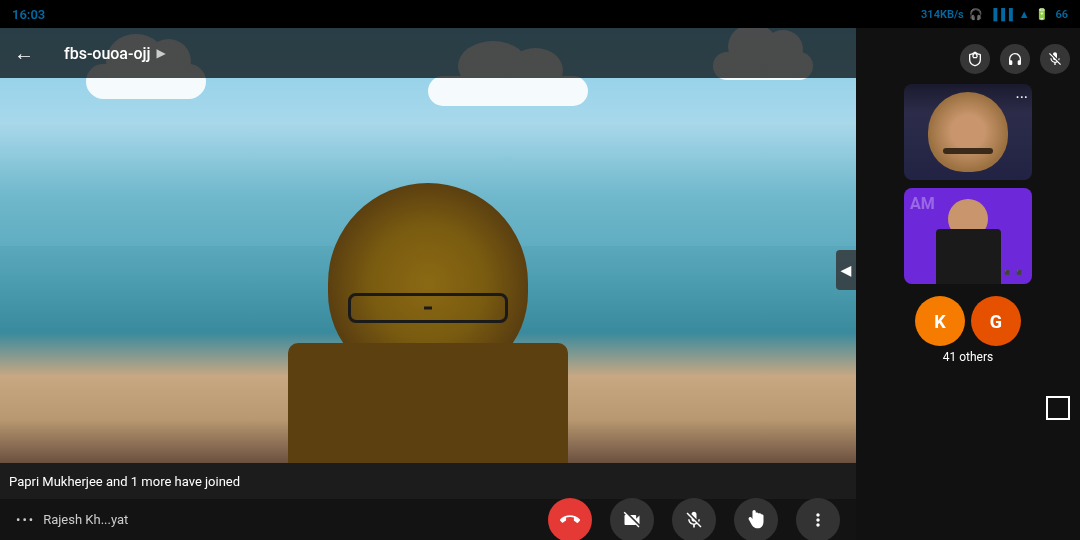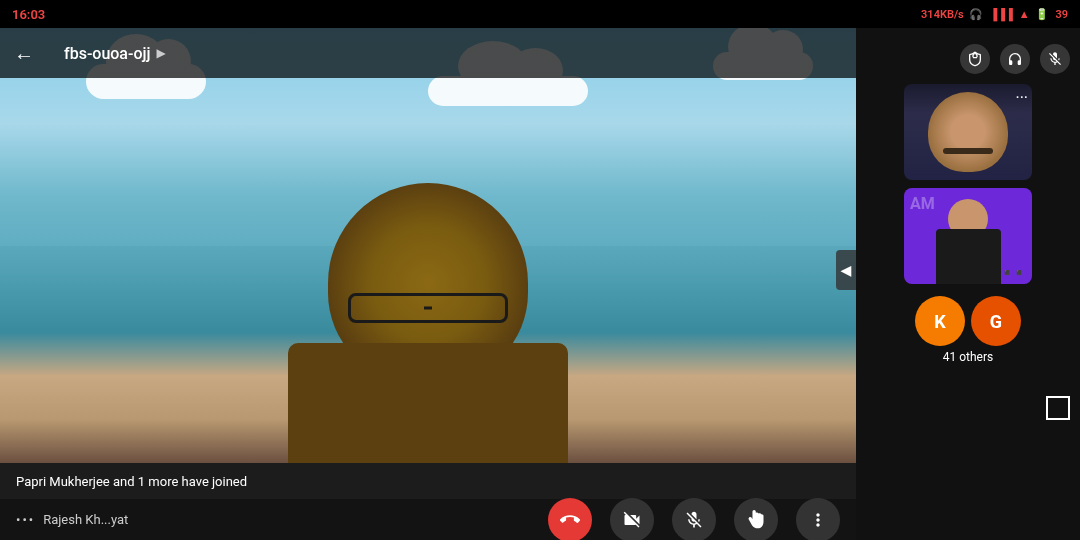--- a/index.html
+++ b/index.html
@@ -16,21 +16,21 @@
     .status-bar {
       position: absolute;
       top: 0; left: 0; right: 0;
       height: 28px;
       background: #000;
       display: flex;
       align-items: center;
       justify-content: space-between;
       padding: 0 12px;
       z-index: 100;
-      color: #ef4444;
+      color: #0369a1;
       font-size: 13px;
       font-weight: 600;
     }
     .status-bar-right {
       display: flex;
       align-items: center;
       gap: 6px;
       font-size: 11px;
     }
 
@@ -134,21 +134,21 @@
 
     
     .notification-bar {
       position: absolute;
       top: 463px; left: 0;
       width: 856px;
       height: 36px;
       background: rgba(30,30,30,0.95);
       display: flex;
       align-items: center;
-      padding: 0 16px;
+      padding: 0 9px;
       color: #fff;
       font-size: 13px;
     }
 
     
     .controls-bar {
       position: absolute;
       bottom: 0; left: 0;
       width: 856px;
       height: 41px;
@@ -397,21 +397,21 @@
 <body>
 
 <div class="status-bar">
   <span>16:03</span>
   <div class="status-bar-right">
     <span>314KB/s</span>
     <span>🎧</span>
     <span>▐▐▐</span>
     <span>▲</span>
     <span>🔋</span>
-    <span>39</span>
+    <span>66</span>
   </div>
 </div>
 
 <div class="call-header">
   <span class="back-arrow">←</span>
   <div class="call-id">
     <span>fbs-ouoa-ojj</span>
     <span class="call-id-arrow">▶</span>
   </div>
 </div>

